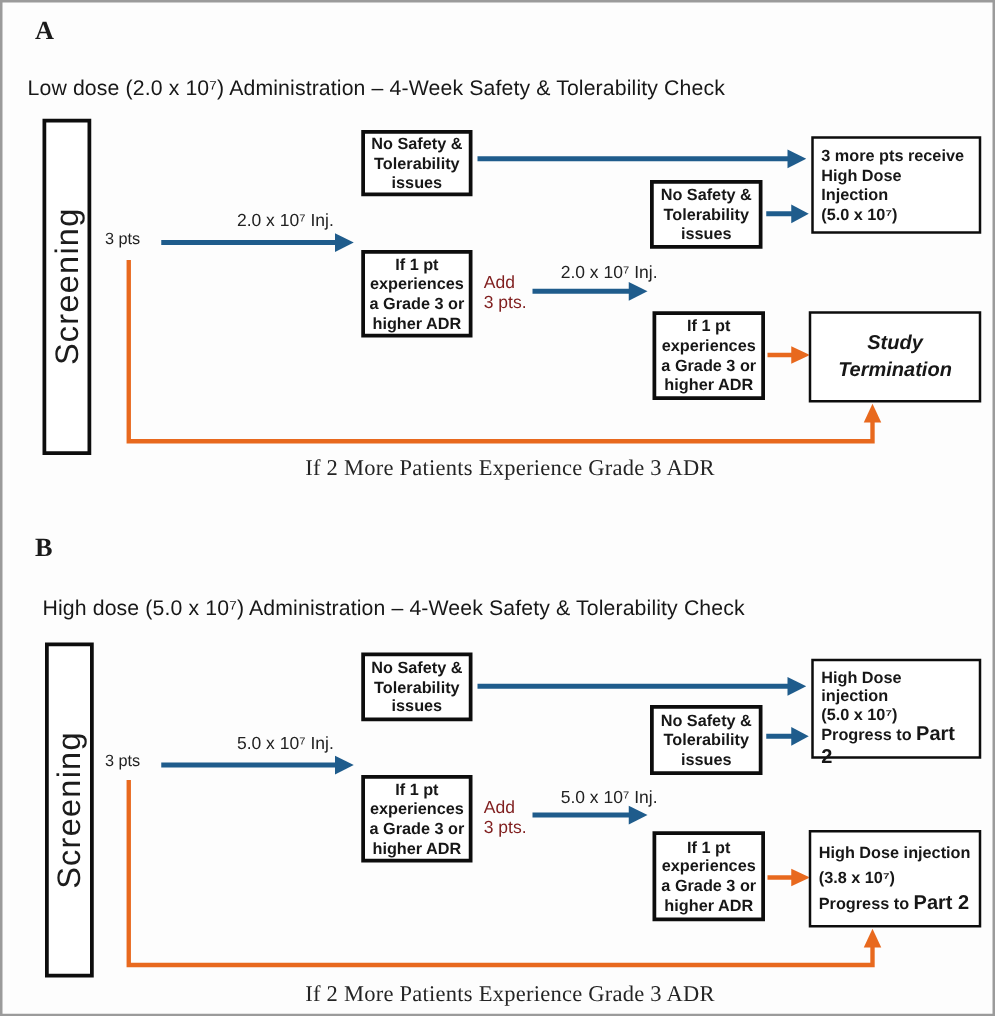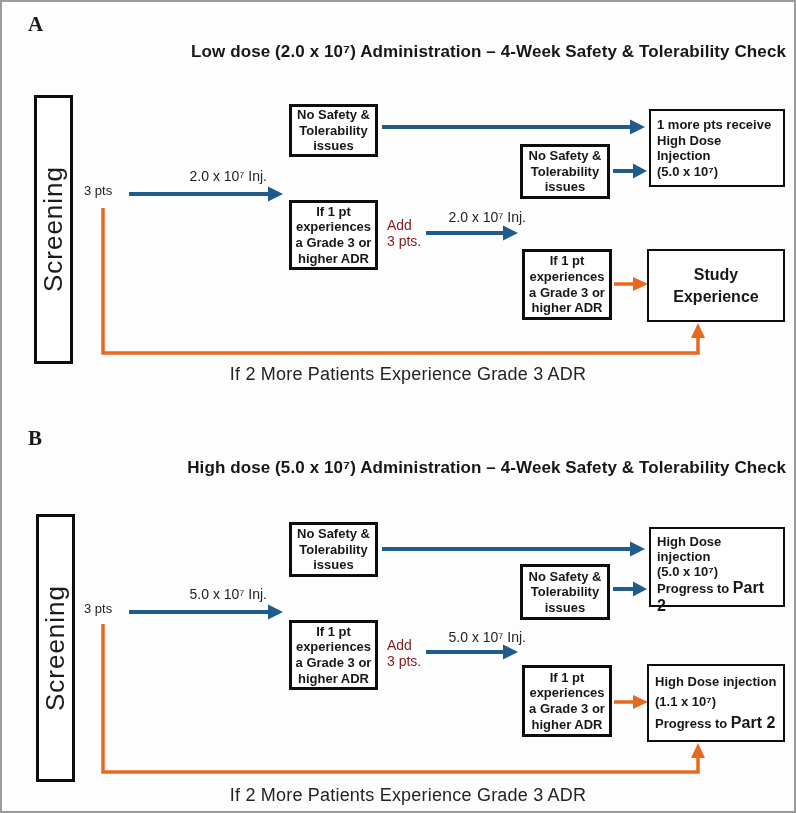--- a/index.html
+++ b/index.html
@@ -12,22 +12,23 @@
     overflow:hidden;
     font-family:"Liberation Sans", sans-serif;
     color:#111;
   }
   .abs{position:absolute;}
   .panel-label{
     font-family:"Liberation Serif", serif;
     font-weight:bold;font-size:21px;color:#1a1a1a;
   }
   .panel-title{
-    text-align:right;font-weight:bold;font-size:17px;color:#171717;
+    text-align:left;font-weight:normal;font-size:17px;color:#171717;
     letter-spacing:0.1px;
+    margin-top:19px;
   }
   .screening-box{
     border:3px solid #0d0d0d;background:#fff;
     display:flex;align-items:center;justify-content:center;
     box-sizing:border-box;
   }
   .screening-text{
     writing-mode:vertical-rl;transform:rotate(180deg);
     font-size:26px;font-weight:400;color:#1c1c1c;letter-spacing:1px;
     white-space:nowrap;
@@ -44,21 +45,21 @@
     padding:5px 6px;
   }
   .termination{
     border:2px solid #0d0d0d;background:#fff;box-sizing:border-box;
     display:flex;flex-direction:column;align-items:center;justify-content:center;
     text-align:center;font-weight:bold;font-size:16px;line-height:1.35;color:#171717;
   }
   .small-label{font-size:14px;color:#7f1d1d;line-height:1.15;}
   .pts-label{font-size:13px;color:#222;}
   .inj-label{font-size:14px;color:#222;text-align:right;}
-  .feedback-label{font-size:18px;color:#242424;text-align:center;letter-spacing:0.2px;}
+  .feedback-label{font-size:18px;color:#242424;text-align:center;letter-spacing:0.2px;font-family:Liberation Serif, serif;}
   .part2{font-size:16px;}
   svg{position:absolute;left:0;top:0;pointer-events:none;}
 </style>
 </head>
 <body>
 
 <div id="page">
 
   <svg width="796" height="813" viewBox="0 0 796 813">
 
@@ -151,34 +152,34 @@
   </div>
 
   <div class="abs box" style="left:520px;top:247px;width:90px;height:71px;">
     <span>If 1 pt</span>
     <span>experiences</span>
     <span>a Grade 3 or</span>
     <span>higher ADR</span>
   </div>
 
   <div class="abs outcome" style="left:647px;top:107px;width:136px;height:78px;">
-    <span>1 more pts receive</span>
+    <span>3 more pts receive</span>
     <span>High Dose Injection</span>
     <span>(5.0 x 10⁷)</span>
   </div>
 
-  <div class="abs termination" style="left:645px;top:247px;width:138px;height:73px;">
+  <div class="abs termination" style="left:645px;top:247px;width:138px;height:73px;font-style:italic;">
     <span>Study</span>
-    <span>Experience</span>
+    <span>Termination</span>
   </div>
 
   <div class="abs feedback-label" style="left:20px;right:0;top:362px;">If 2 More Patients Experience Grade 3 ADR</div>
 
   <div class="abs panel-label" style="left:26px;top:424px;">B</div>
-  <div class="abs panel-title" style="left:12px;right:8px;top:456px;">High dose (5.0 x 10⁷) Administration – 4-Week Safety &amp; Tolerability Check</div>
+  <div class="abs panel-title" style="left:32px;right:8px;top:456px;">High dose (5.0 x 10⁷) Administration – 4-Week Safety &amp; Tolerability Check</div>
 
   <div class="abs screening-box" style="left:34px;top:512px;width:39px;height:268px;">
     <span class="screening-text">Screening</span>
   </div>
 
   <div class="abs pts-label" style="left:82px;top:599px;">3 pts</div>
   <div class="abs inj-label" style="left:130px;top:584px;width:135px;">5.0 x 10⁷ Inj.</div>
 
   <div class="abs box" style="left:287px;top:520px;width:89px;height:55px;">
     <span>No Safety &amp;</span>
@@ -213,19 +214,19 @@
   </div>
 
   <div class="abs outcome" style="left:647px;top:525px;width:136px;height:80px;">
     <span>High Dose injection</span>
     <span>(5.0 x 10⁷)</span>
     <span><span>Progress to </span><span class="part2">Part 2</span></span>
   </div>
 
   <div class="abs outcome" style="left:645px;top:662px;width:138px;height:78px;">
     <span>High Dose injection</span>
-    <span>(1.1 x 10⁷)</span>
+    <span>(3.8 x 10⁷)</span>
     <span><span>Progress to </span><span class="part2">Part 2</span></span>
   </div>
 
   <div class="abs feedback-label" style="left:20px;right:0;top:783px;">If 2 More Patients Experience Grade 3 ADR</div>
 
 </div>
 
 </body></html>

